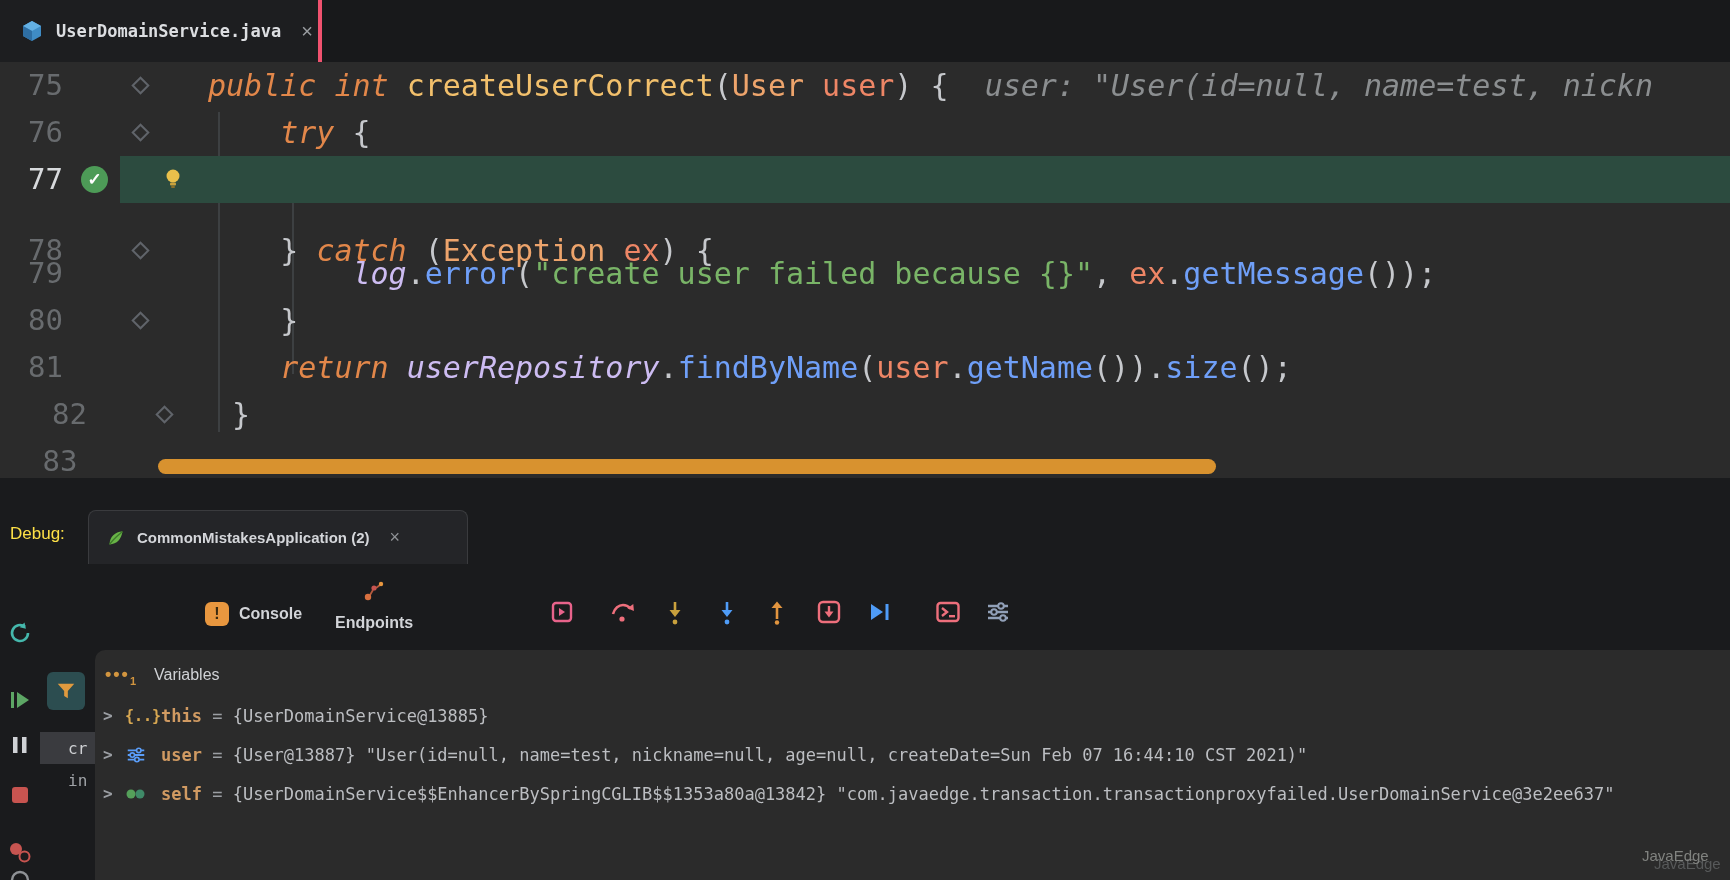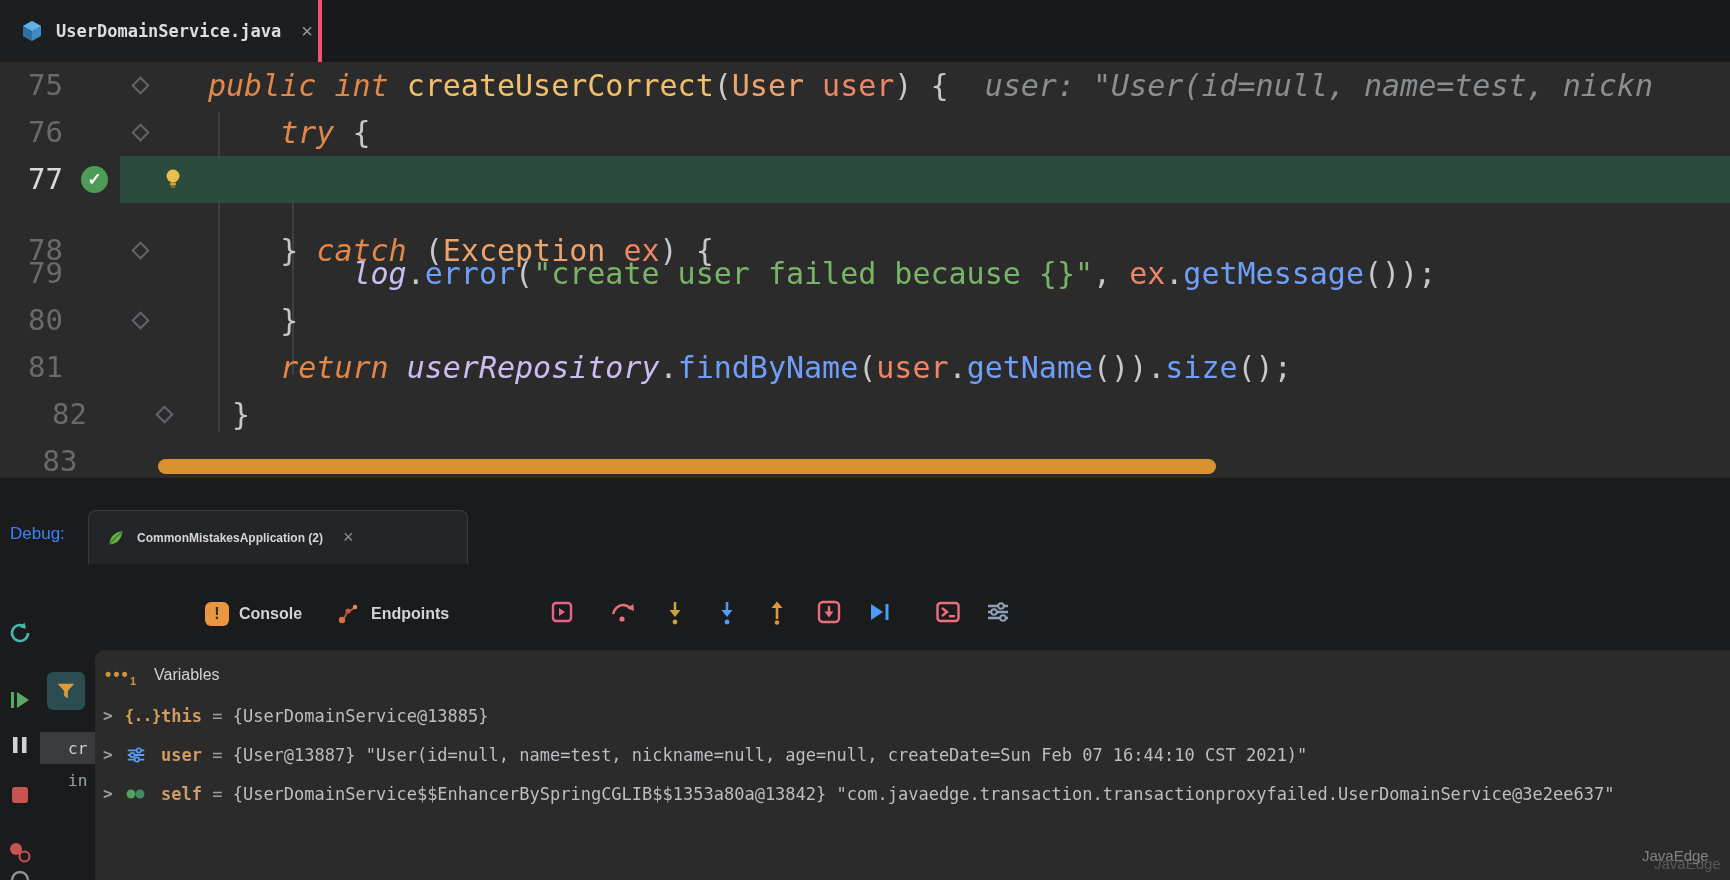--- a/index.html
+++ b/index.html
@@ -42,25 +42,25 @@
 
   
   .breadcrumbs{position:absolute;left:0;top:478px;width:1730px;height:26px;background:#232425;
                display:flex;align-items:center;gap:10px;padding-left:148px;box-sizing:border-box;
                font-family:"DejaVu Sans Mono",monospace;font-size:15px;color:#9a9da0;}
   .bc-sep{color:#6f7274;}
 
   
   .debug-header{position:absolute;left:0;top:504px;width:1730px;height:60px;}
   .debug-label{position:absolute;left:10px;top:0;height:60px;display:flex;align-items:center;
-               font-size:17px;color:#3b82f6;}
+               font-size:17px;color:#fde047;}
   .run-tab{position:absolute;left:88px;top:6px;height:54px;width:380px;background:#242528;
            border:1px solid #3a3b3e;border-bottom:none;border-radius:8px 8px 0 0;
            display:flex;align-items:center;gap:10px;padding:0 16px;box-sizing:border-box;}
-  .run-tab-title{font-size:12px;font-weight:bold;color:#d4d6da;}
+  .run-tab-title{font-size:15px;font-weight:bold;color:#d4d6da;}
   .run-tab-close{color:#8f9296;font-size:18px;margin-left:10px;}
 
   
   .toolbar{position:absolute;left:40px;top:564px;width:1690px;height:86px;}
   .tb-debugger{position:absolute;left:8px;top:14px;width:140px;height:72px;background:#3e4044;
                display:flex;align-items:center;justify-content:center;font-size:17px;font-weight:bold;color:#e4e6e9;}
   .tb-debugger::after{content:"";position:absolute;left:0;bottom:0;width:100%;height:3px;background:#d9a23f;}
   .tb-item{position:absolute;top:14px;height:72px;display:flex;align-items:center;gap:10px;
            font-size:16px;font-weight:bold;color:#d2d4d8;}
   .console-badge{width:24px;height:24px;border-radius:6px;background:#e8973f;color:#3a2a10;
@@ -184,21 +184,21 @@
       <span class="run-tab-title">CommonMistakesApplication (2)</span>
       <span class="run-tab-close">×</span>
     </div>
   </div>
 
   <div class="toolbar">
     <div class="tb-item" style="left:165px;">
       <span class="console-badge">!</span>
       <span>Console</span>
     </div>
-    <div class="tb-item" style="left:295px;">
+    <div class="tb-item" style="left:295px;flex-direction:column;">
       <svg width="26" height="26" viewBox="0 0 26 26">
         <path d="M9 17l3-5m3-2l4-3" stroke="#b35a3e" stroke-width="1.8" fill="none"></path>
         <circle cx="7" cy="19" r="3.2" fill="#d8703f"></circle>
         <circle cx="13" cy="10" r="2.6" fill="#c75450"></circle>
         <circle cx="20" cy="6" r="2.2" fill="#e8973f"></circle>
       </svg>
       <span>Endpoints</span>
     </div>
 
     <div class="tbi" style="left:505px;">

